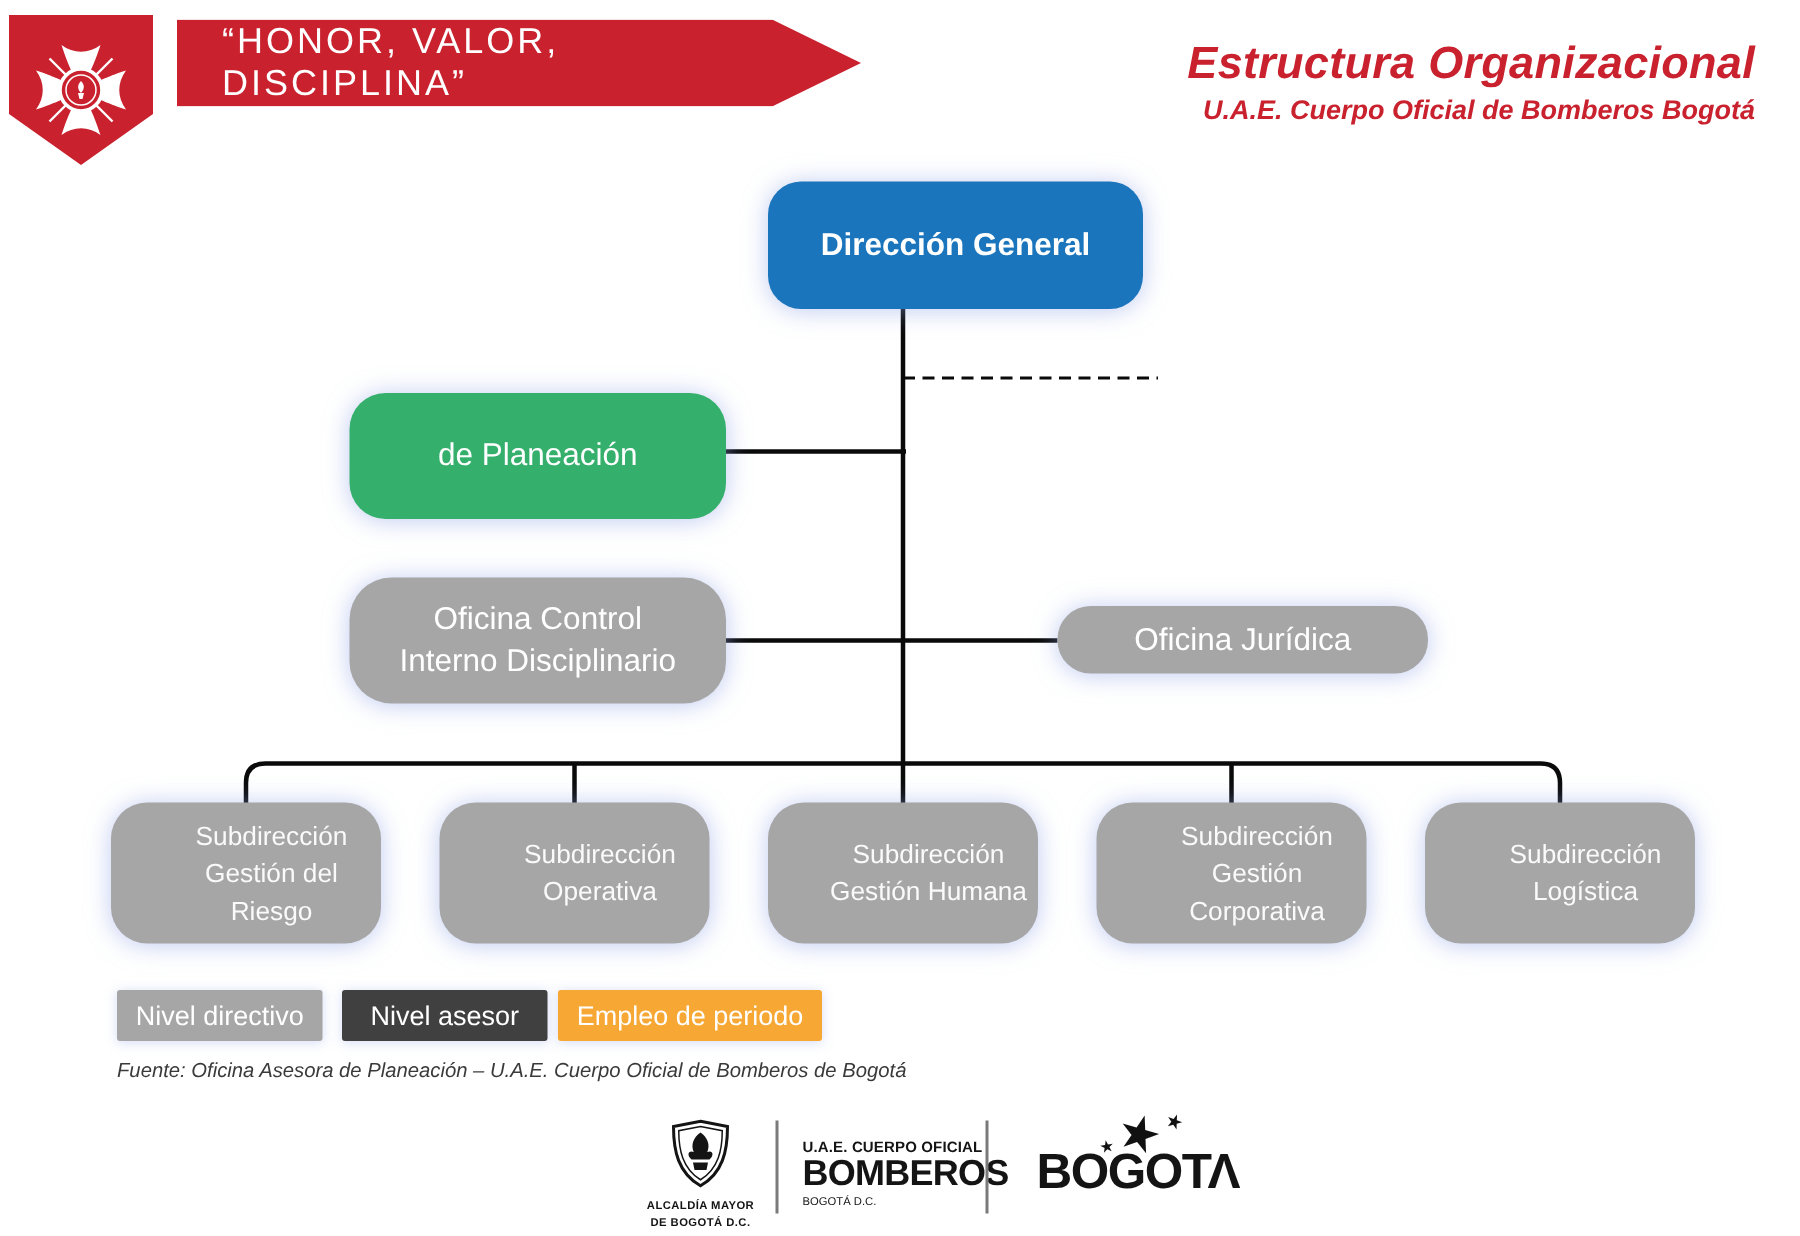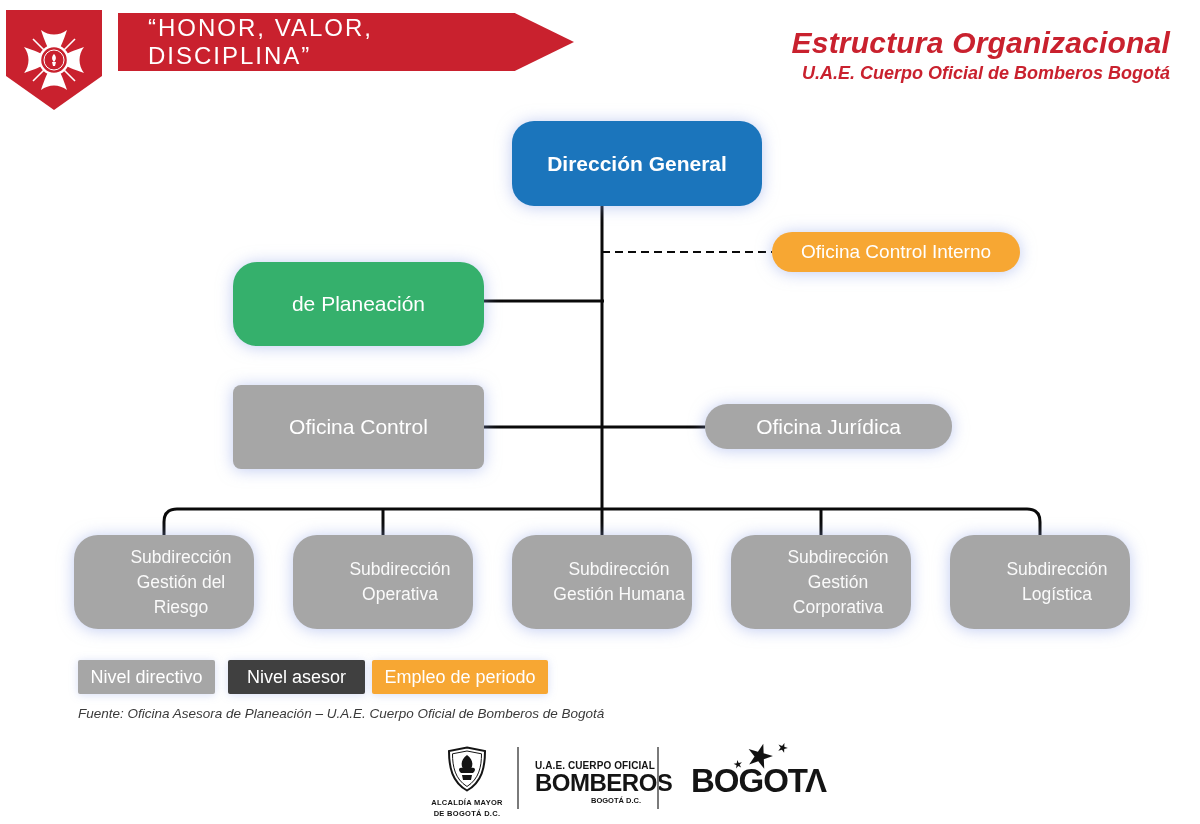--- a/index.html
+++ b/index.html
@@ -28,21 +28,21 @@
   
   .box {
     position:absolute; display:flex; flex-direction:column; align-items:center; justify-content:center;
     color:#fff; text-align:center;
     box-shadow:0 1px 16px rgba(140,160,230,0.55);
   }
   .box .ln { display:block; }
   #box-root     { left:477px; top:121px; width:250px; height:85px; border-radius:22px; font-size:21px; font-weight:700;margin-left:35px; }
   #box-control  { left:772px; top:232px; width:248px; height:40px; border-radius:20px; font-size:19px; }
   #box-asesora  { left:233px; top:262px; width:251px; height:84px; border-radius:24px; font-size:21px; line-height:28px; }
-  #box-discipl  { left:233px; top:385px; width:251px; height:84px; border-radius:8px; font-size:21px; line-height:28px; }
+  #box-discipl  { left:233px; top:385px; width:251px; height:84px; border-radius:28px; font-size:21px; line-height:28px; }
   #box-juridica { left:705px; top:404px; width:247px; height:45px; border-radius:22px; font-size:21px; }
   .subbox { top:535px; width:180px; height:94px; border-radius:24px; font-size:17.5px; line-height:25px; color:#fafafa;padding-left:34px; }
   #sub-0 { left:74px; }  #sub-1 { left:293px; } #sub-2 { left:512px; } #sub-3 { left:731px; } #sub-4 { left:950px; }
 
   
   .legend-item {
     position:absolute; top:660px; height:34px; display:flex; align-items:center; justify-content:center;
     color:#fff; font-size:18px; border-radius:2px; box-shadow:0 1px 8px rgba(140,160,230,0.35);
   }
   #legend-0 { left:78px;  width:137px; }
@@ -53,21 +53,21 @@
 
   
   #footer { position:absolute; left:0; top:738px; width:1200px; height:80px; color:#141414; }
   #alcaldia { position:absolute; left:427px; top:8px; width:80px; text-align:center; }
   #alcaldia .cap { font-size:7.5px; font-weight:700; line-height:9px; letter-spacing:0.3px; margin-top:2px; }
   .vdiv { position:absolute; top:9px; width:1.5px; height:62px; background:#7a7a7a; }
   #vdiv-1 { left:517px; } #vdiv-2 { left:657px; }
   #bomberos { position:absolute; left:535px; top:22px; width:106px; }
   #bomberos .b1 { font-size:10px; font-weight:700; letter-spacing:0.1px; white-space:nowrap; }
   #bomberos .b2 { font-size:24px; font-weight:700; letter-spacing:-0.5px; line-height:24px;text-align:center; }
-  #bomberos .b3 { font-size:7.5px; font-weight:700; text-align:right; margin-top:1px; }
+  #bomberos .b3 { font-size:7.5px; font-weight:400; text-align:left; margin-top:1px; }
   #bogota { position:absolute; left:671px; top:24px; width:130px; }
   #bogota .word { font-size:33px; font-weight:700; letter-spacing:-1px; white-space:nowrap;margin-left:20px; }
   #bogota .lam  { margin-left:-2px; }
   .star { position:absolute; color:#111; }
   #star-big   { font-size:33px; left:74px;  top:-26px; transform:rotate(16deg); }
   #star-small { font-size:11px; left:62px;  top:-4px;  transform:rotate(-10deg); }
   #star-tiny  { font-size:13px; left:106px; top:-22px; transform:rotate(20deg); }
 </style>
 </head>
 <body>
@@ -114,30 +114,28 @@
       <path d="M602,509 L602,537"></path>
       <path d="M821,509 L821,537"></path>
     </g>
     <path d="M602,252 L772,252" fill="none" stroke="#0a0a0a" stroke-width="2" stroke-dasharray="8 5"></path>
   </svg>
 
   <div class="box" id="box-root" style="background-color: rgb(27, 117, 188);">
     <span class="ln">Dirección General</span>
   </div>
 
-  <div class="box" id="box-control" style="background-color: rgb(247, 167, 51);">
-    <span class="ln">Oficina Control Interno</span>
-  </div>
 
   <div class="box" id="box-asesora" style="background-color: rgb(53, 176, 108);">
     <span class="ln">de Planeación</span>
   </div>
 
   <div class="box" id="box-discipl" style="background-color: rgb(166, 166, 166);">
     <span class="ln">Oficina Control</span>
+    <span class="ln">Interno Disciplinario</span>
   </div>
 
   <div class="box" id="box-juridica" style="background-color: rgb(166, 166, 166); text-align: right;">
     <span class="ln">Oficina Jurídica</span>
   </div>
 
   <div class="box subbox" id="sub-0" style="background-color: rgb(166, 166, 166);">
     <span class="ln">Subdirección</span>
     <span class="ln">Gestión del Riesgo</span>
   </div>

